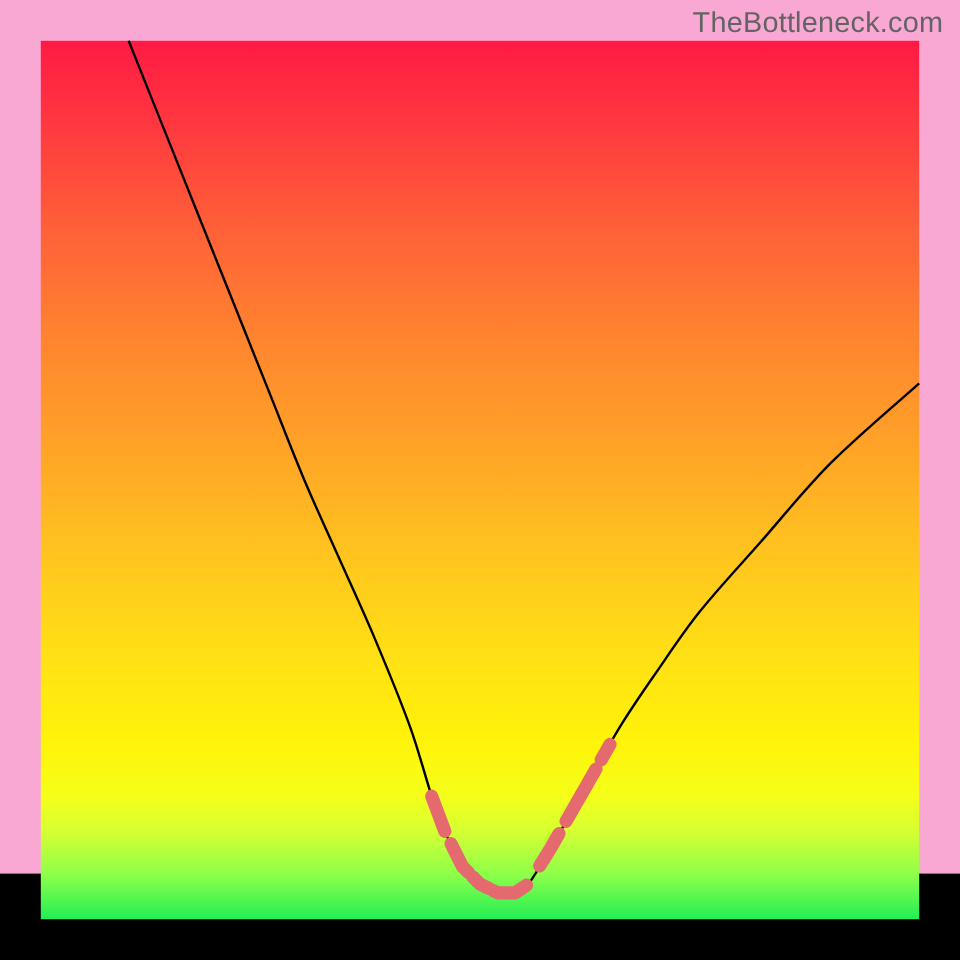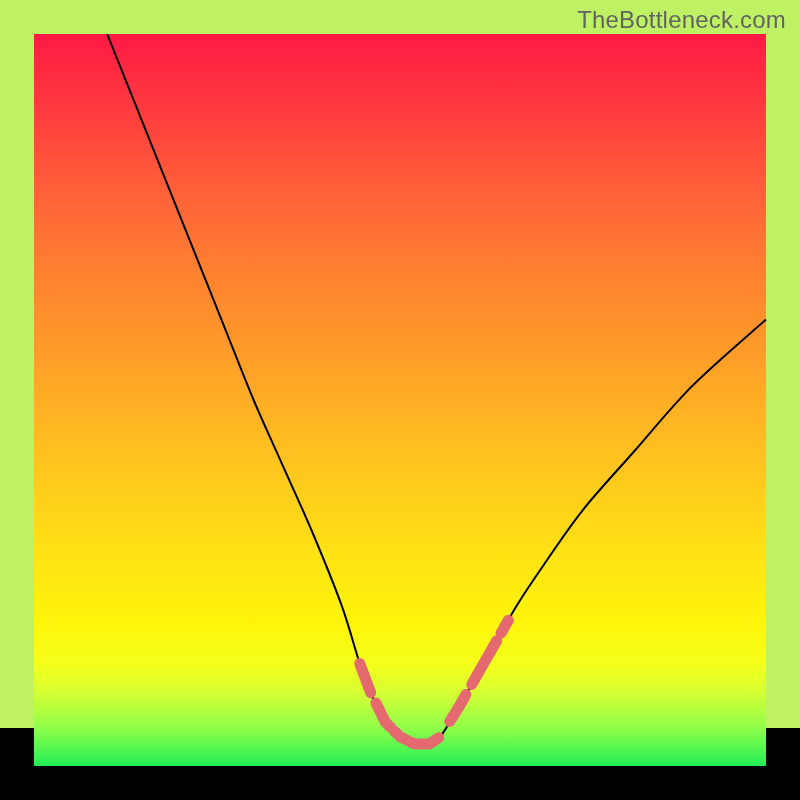--- a/index.html
+++ b/index.html
@@ -10,21 +10,21 @@
     background: #000;
     overflow: hidden;
     font-family: Arial, Helvetica, sans-serif;
   }
   .frame {
     position: absolute;
     left: 0;
     top: 0;
     width: 800px;
     height: 728px;
-    background: #bef264;
+    background: #f9a8d4;
   }
   .watermark {
     position: absolute;
     top: 6px;
     right: 14px;
     color: #636363;
     font-size: 24px;
     font-weight: 400;
     letter-spacing: 0.2px;
     user-select: none;

